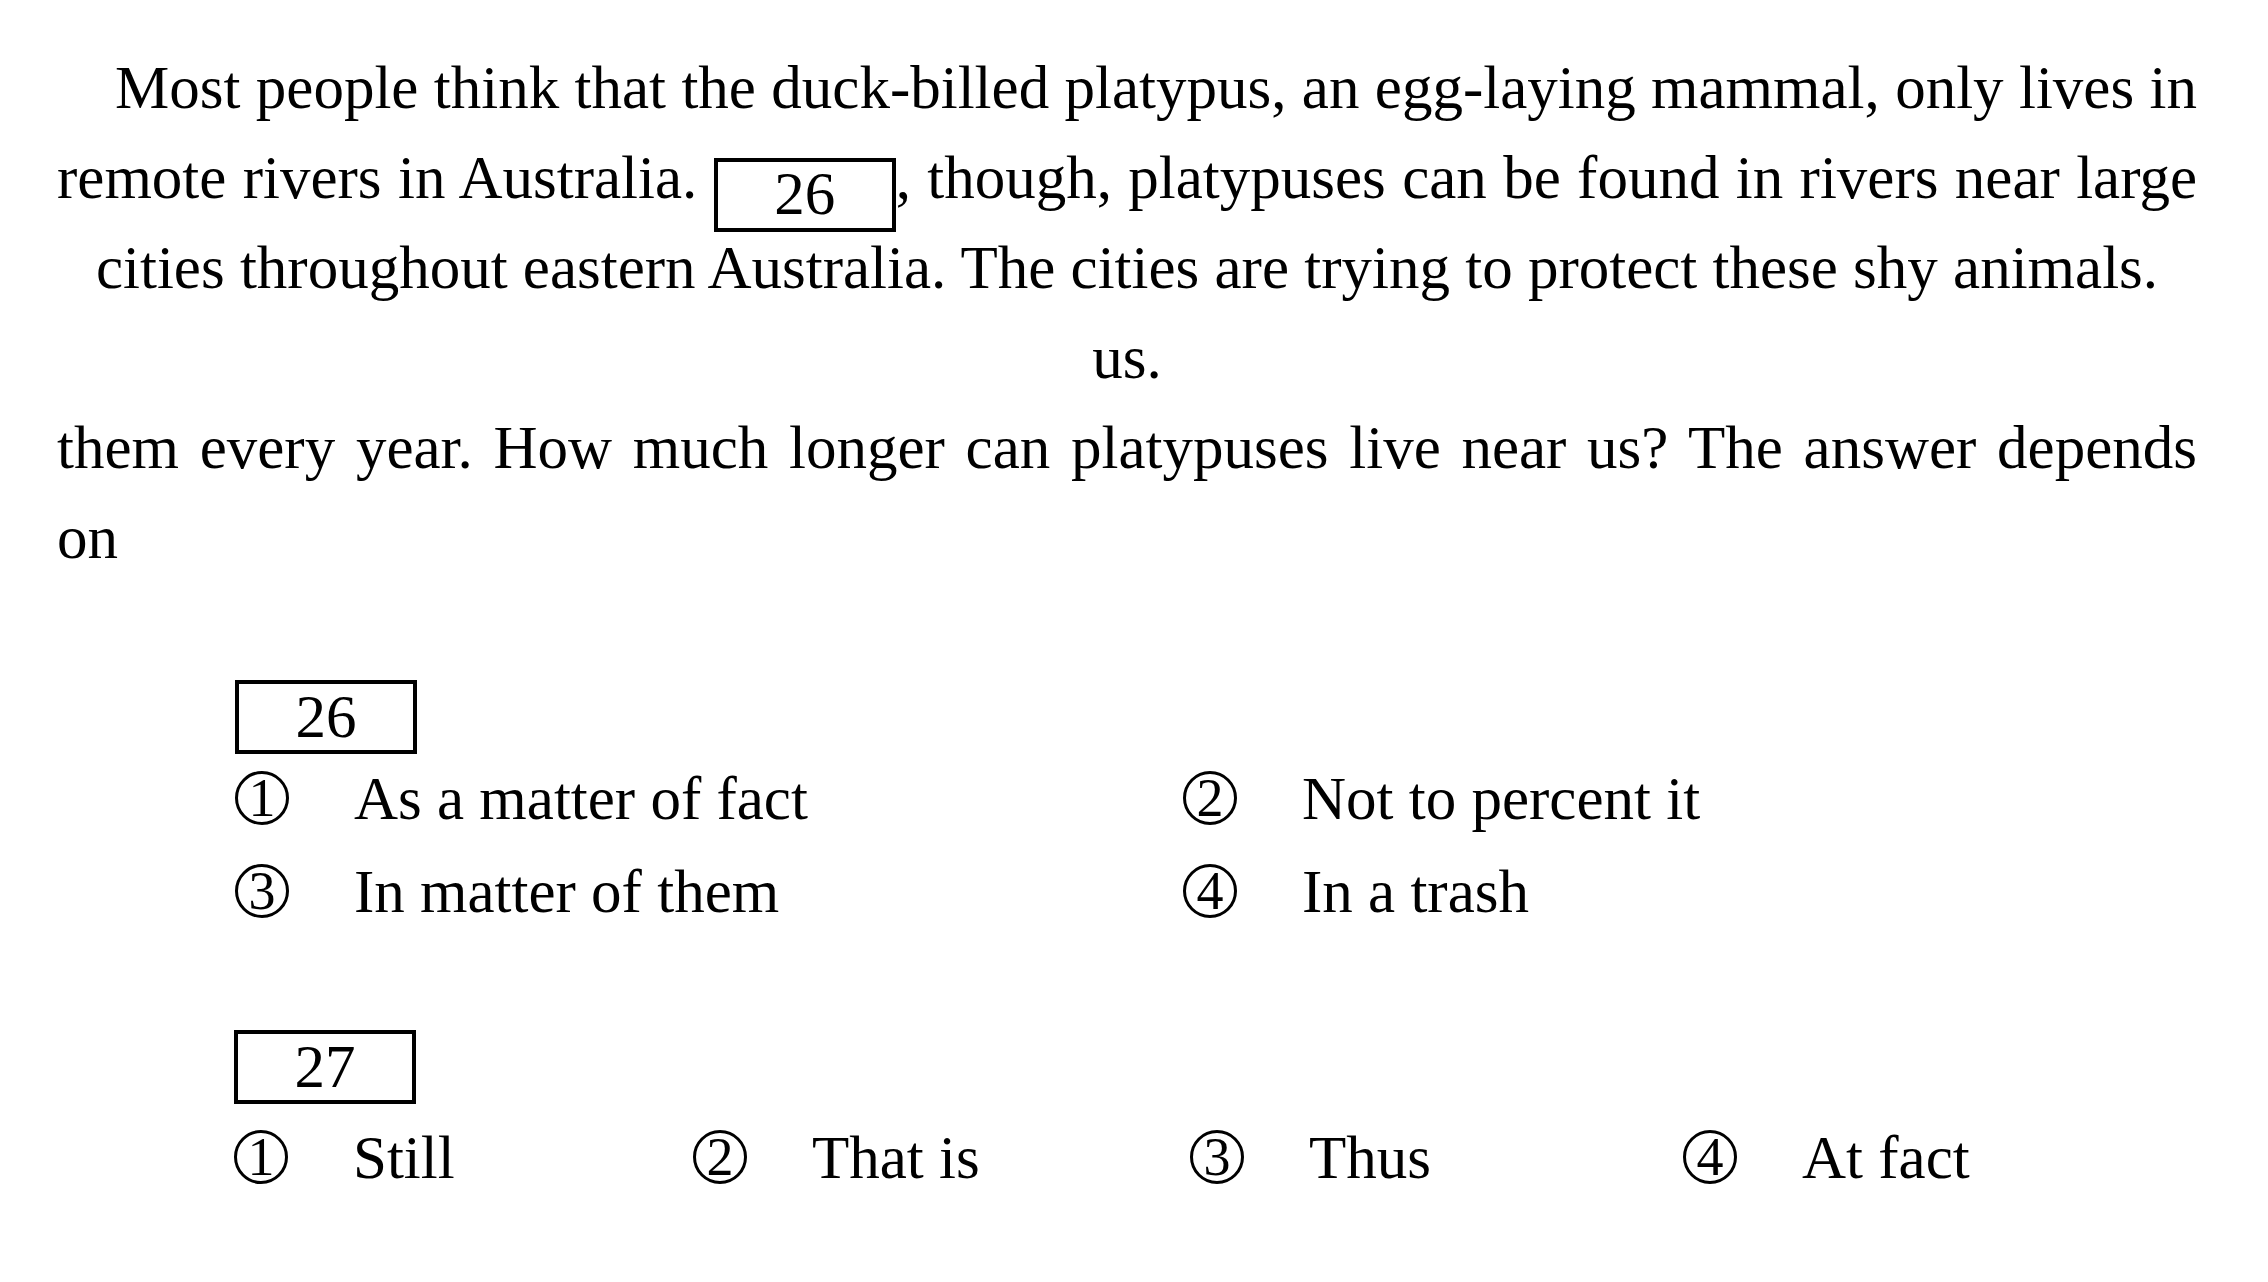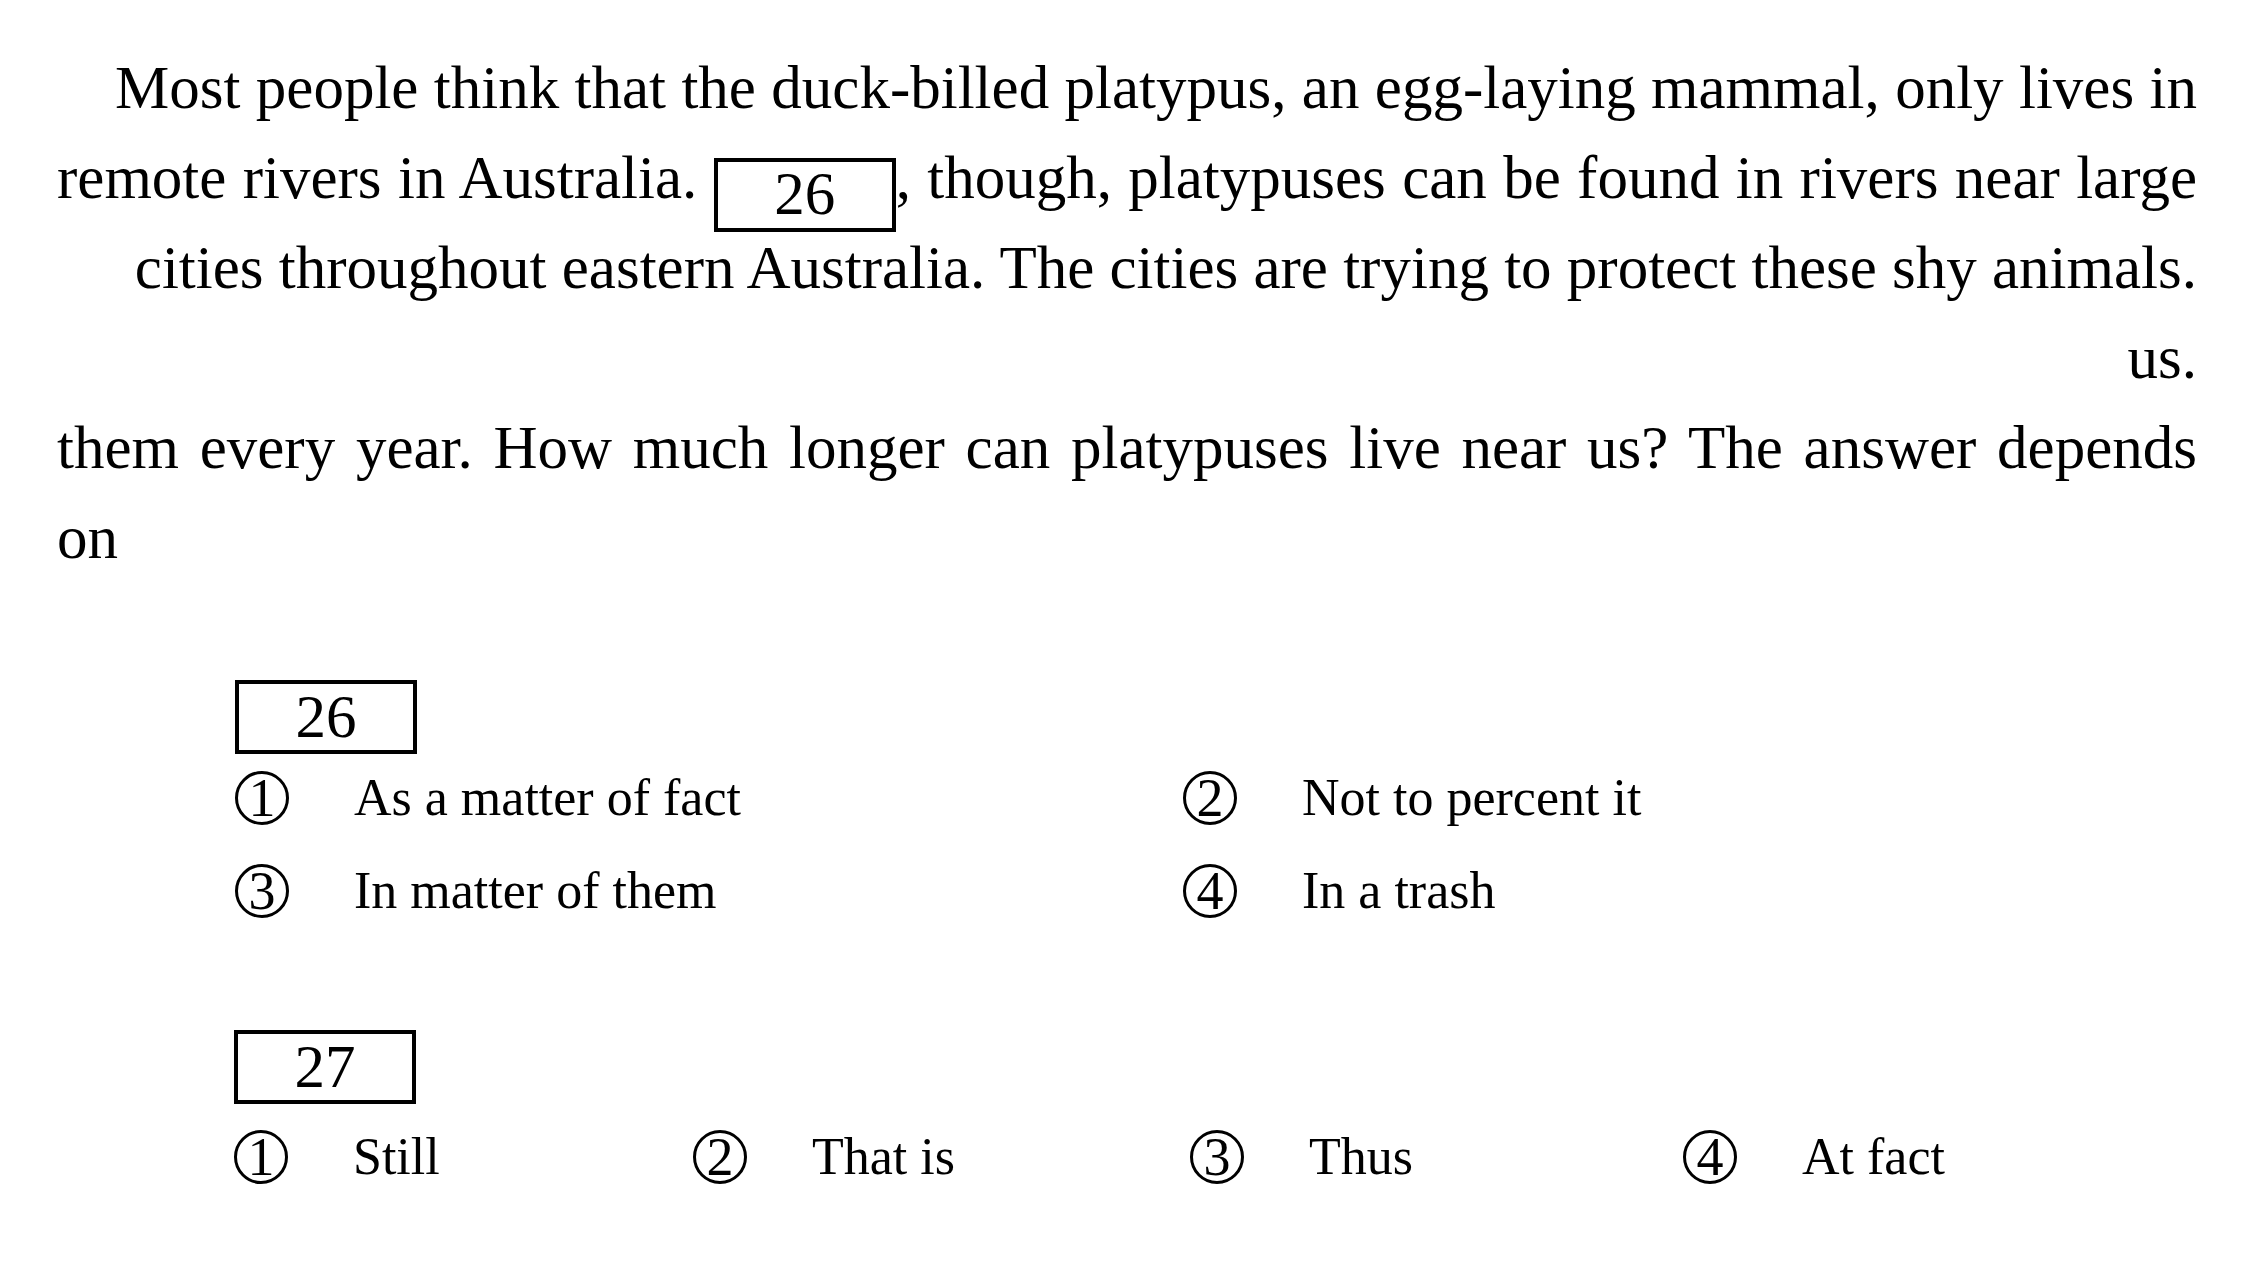--- a/index.html
+++ b/index.html
@@ -4,21 +4,21 @@
 <style>
   html,body { margin:0; padding:0; }
   .page {
     position:relative; width:2268px; height:1212px;
     background:#ffffff; color:#000000;
     font-family:"Liberation Serif","DejaVu Serif",serif;
     font-size:61px; overflow:hidden;
   }
   
   .passage { position:absolute; left:57px; top:43px; width:2140px; }
-  .pline { height:90px; line-height:90px; text-align:right; white-space:normal; }
+  .pline { height:90px; line-height:90px; text-align:center; white-space:normal; }
   .pline.just { text-align:justify; text-align-last:justify; }
   .pline.indent { text-indent:58px; }
   .blank {
     display:inline-block; width:182px; height:74px; box-sizing:border-box;
     border:4px solid #000; vertical-align:-16px; line-height:64px;
     text-align:center; text-align-last:center; text-indent:0;
   }
   
   .qbox {
     position:absolute; width:182px; height:74px; box-sizing:border-box;
@@ -30,21 +30,21 @@
   .option {
     position:absolute; display:flex; align-items:center; gap:65px;
     height:54px; white-space:nowrap;
   }
   .circ {
     flex:0 0 auto; width:54px; height:54px; box-sizing:border-box;
     border:3px solid #000; border-radius:50%;
     display:flex; align-items:center; justify-content:center;
     font-size:54px; line-height:1;
   }
-  .olabel { font-size:52px; line-height:1; }
+  .olabel { font-size:61px; line-height:1; }
   #q26-opt1 { left:235px;  top:771px; }
   #q26-opt2 { left:1183px; top:771px; }
   #q26-opt3 { left:235px;  top:864px; }
   #q26-opt4 { left:1183px; top:864px; }
   #q27-opt1 { left:234px;  top:1130px; }
   #q27-opt2 { left:693px;  top:1130px; }
   #q27-opt3 { left:1190px; top:1130px; }
   #q27-opt4 { left:1683px; top:1130px; }
 </style>
 </head>

